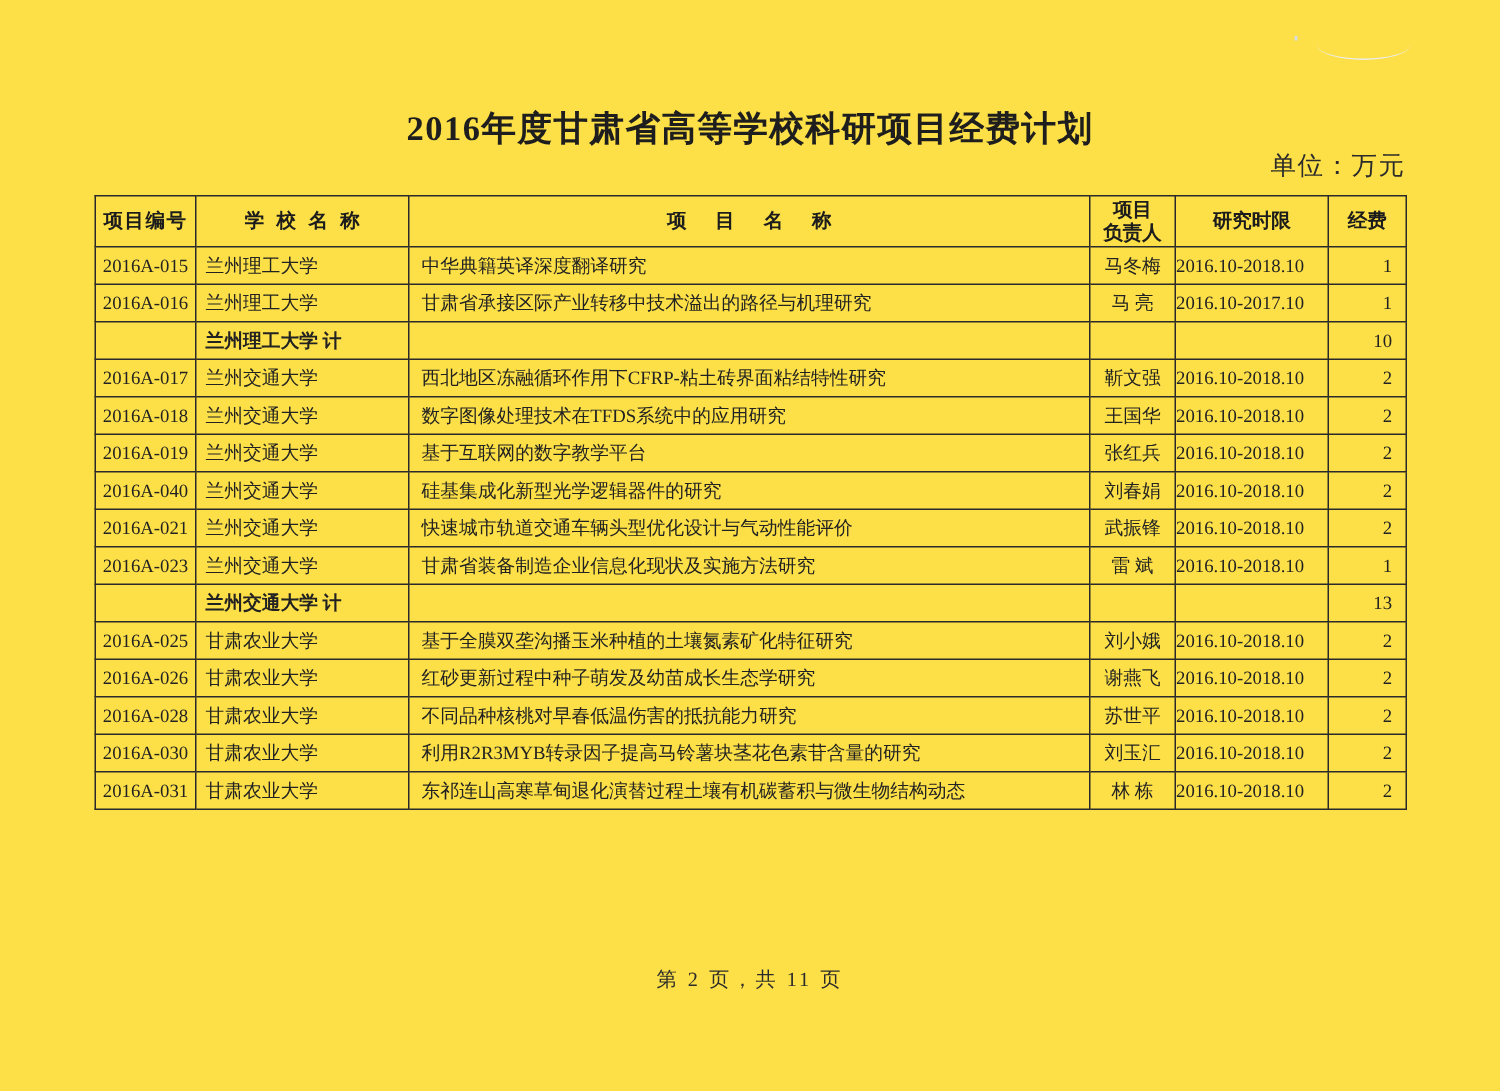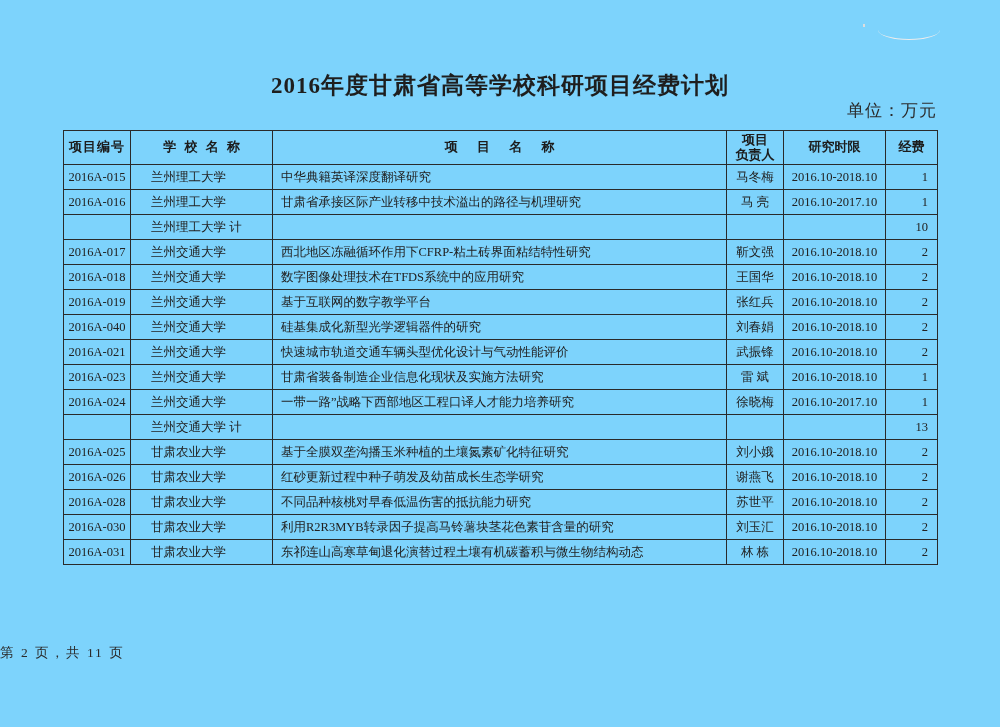--- a/index.html
+++ b/index.html
@@ -5,21 +5,21 @@
   * { margin: 0; padding: 0; box-sizing: border-box; }
   html, body { background: #ffffff; }
   body {
     font-family: "Liberation Serif", "DejaVu Serif", serif;
     color: #2b2b2b;
   }
   .page {
     position: relative;
     width: 1000px;
     height: 727px;
-    background: #7dd3fc;
+    background: #fde047;
     overflow: hidden;
   }
   .doc-title {
     position: absolute;
     top: 70px;
     left: 0;
     width: 1000px;
     text-align: center;
     font-size: 23px;
     font-weight: bold;
@@ -59,32 +59,32 @@
     font-size: 13px;
     line-height: 1.15;
     color: #1c1c1c;
     margin-top: 48px;
   }
   .main-table tbody td { height: 25px; }
   th.col-school { word-spacing: 5px; }
   th.col-project { word-spacing: 16px; }
   th.col-id { letter-spacing: 1px; }
   td.col-id { text-align: center; }
-  td.col-school { text-align: left; padding-left: 20px; }
+  td.col-school { text-align: left; padding-left: 6px; }
   td.col-project { text-align: left; padding-left: 8px; }
   td.col-leader { text-align: center; }
-  td.col-period { text-align: center; }
+  td.col-period { text-align: left; }
   td.col-fund { text-align: right; padding-right: 9px; }
-  tr.subtotal td.col-school { font-weight: normal; }
+  tr.subtotal td.col-school { font-weight: bold; }
   .page-footer {
     position: absolute;
     top: 644px;
     left: 0;
     width: 1000px;
-    text-align: left;
+    text-align: center;
     font-size: 13.5px;
     letter-spacing: 2px;
     color: #2b2b2b;
   }
   
   .artifact-curve {
     position: absolute;
     left: 878px;
     top: 20px;
     width: 62px;
@@ -201,28 +201,20 @@
           <td class="col-fund">2</td>
         </tr>
         <tr>
           <td class="col-id">2016A-023</td>
           <td class="col-school">兰州交通大学</td>
           <td class="col-project">甘肃省装备制造企业信息化现状及实施方法研究</td>
           <td class="col-leader">雷 斌</td>
           <td class="col-period">2016.10-2018.10</td>
           <td class="col-fund">1</td>
         </tr>
-        <tr>
-          <td class="col-id">2016A-024</td>
-          <td class="col-school">兰州交通大学</td>
-          <td class="col-project">一带一路”战略下西部地区工程口译人才能力培养研究</td>
-          <td class="col-leader">徐晓梅</td>
-          <td class="col-period">2016.10-2017.10</td>
-          <td class="col-fund">1</td>
-        </tr>
         <tr class="subtotal">
           <td class="col-id"></td>
           <td class="col-school">兰州交通大学 计</td>
           <td class="col-project"></td>
           <td class="col-leader"></td>
           <td class="col-period"></td>
           <td class="col-fund">13</td>
         </tr>
         <tr>
           <td class="col-id">2016A-025</td>

